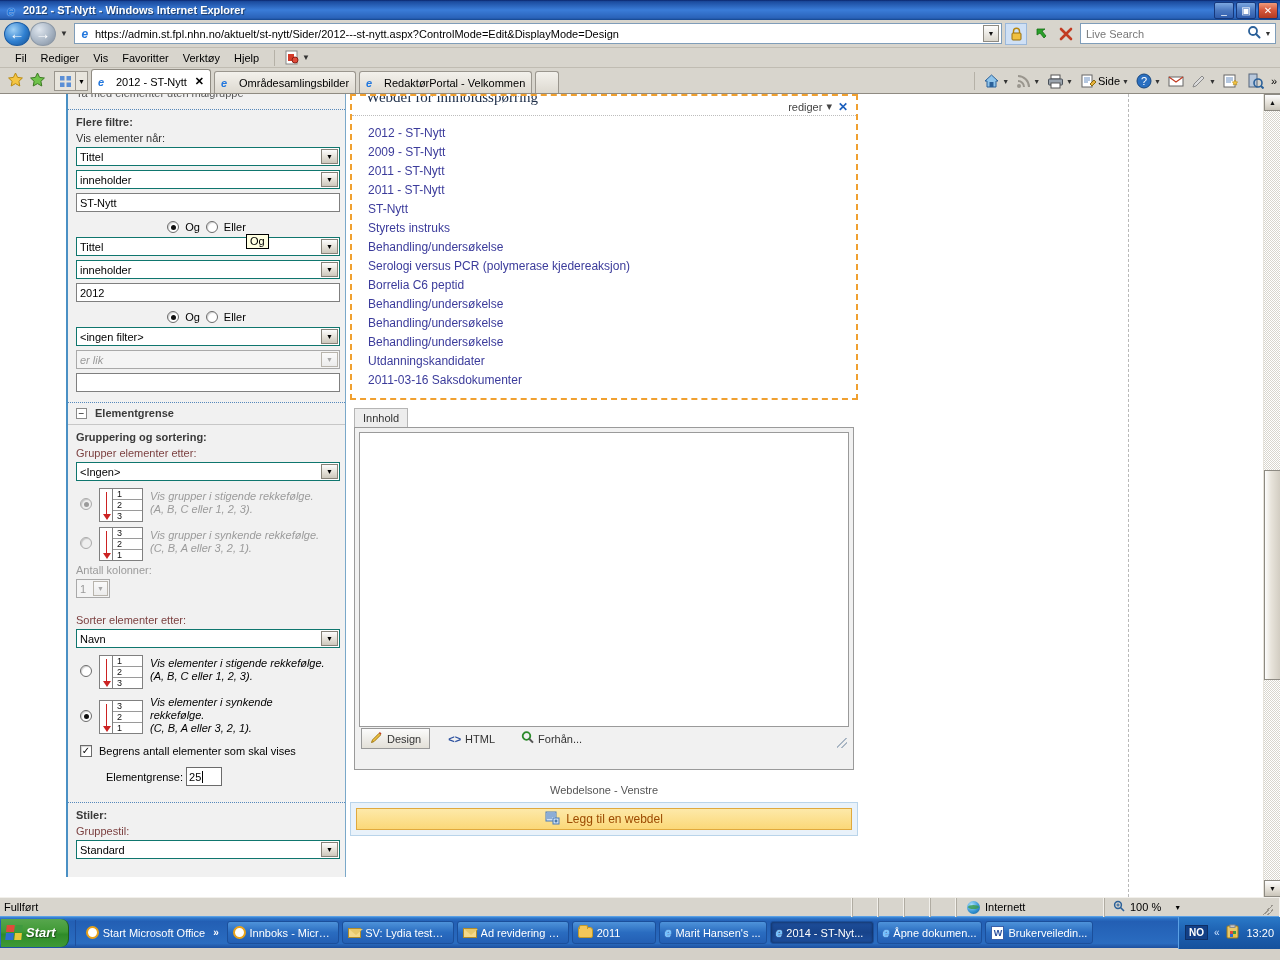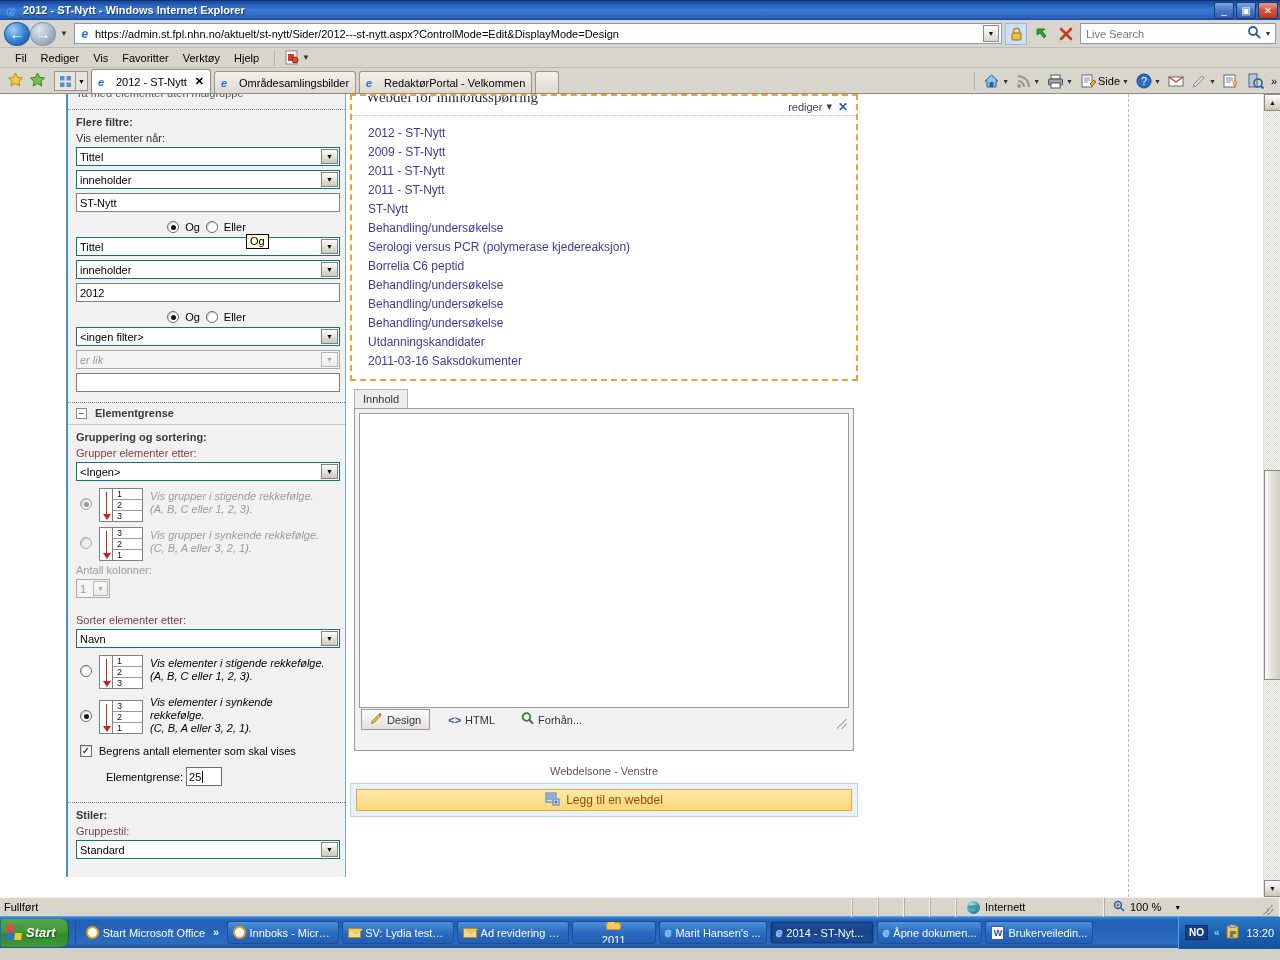--- a/index.html
+++ b/index.html
@@ -757,20 +757,21 @@
             <span>▾</span>
           </span>
           <span class="wp-close">✕</span>
         </div>
         <div class="wp-links">
           <a href="#">2012 - ST-Nytt</a>
           <a href="#">2009 - ST-Nytt</a>
           <a href="#">2011 - ST-Nytt</a>
           <a href="#">2011 - ST-Nytt</a>
           <a href="#">ST-Nytt</a>
+          <a href="#">Styrets instruks</a>
           <a href="#">Behandling/undersøkelse</a>
           <a href="#">Serologi versus PCR (polymerase kjedereaksjon)</a>
           <a href="#">Borrelia C6 peptid</a>
           <a href="#">Behandling/undersøkelse</a>
           <a href="#">Behandling/undersøkelse</a>
           <a href="#">Behandling/undersøkelse</a>
           <a href="#">Utdanningskandidater</a>
           <a href="#">2011-03-16 Saksdokumenter</a>
         </div>
       </div>
@@ -882,21 +883,21 @@
       <span class="tlbl">Innboks - Micro...</span>
     </span>
     <span class="taskitem">
       <span class="env"></span>
       <span class="tlbl">SV: Lydia testm...</span>
     </span>
     <span class="taskitem">
       <span class="env"></span>
       <span class="tlbl">Ad revidering a...</span>
     </span>
-    <span class="taskitem" style="min-width:84px;flex-direction:column;">
+    <span class="taskitem" style="min-width:84px;">
       <span class="folder"></span>
       <span class="tlbl">2011</span>
     </span>
     <span class="taskitem">
       <span class="ieball">e</span>
       <span class="tlbl">Marit Hansen's ...</span>
     </span>
     <span class="taskitem active">
       <span class="ieball">e</span>
       <span class="tlbl">2014 - ST-Nyt...</span>

